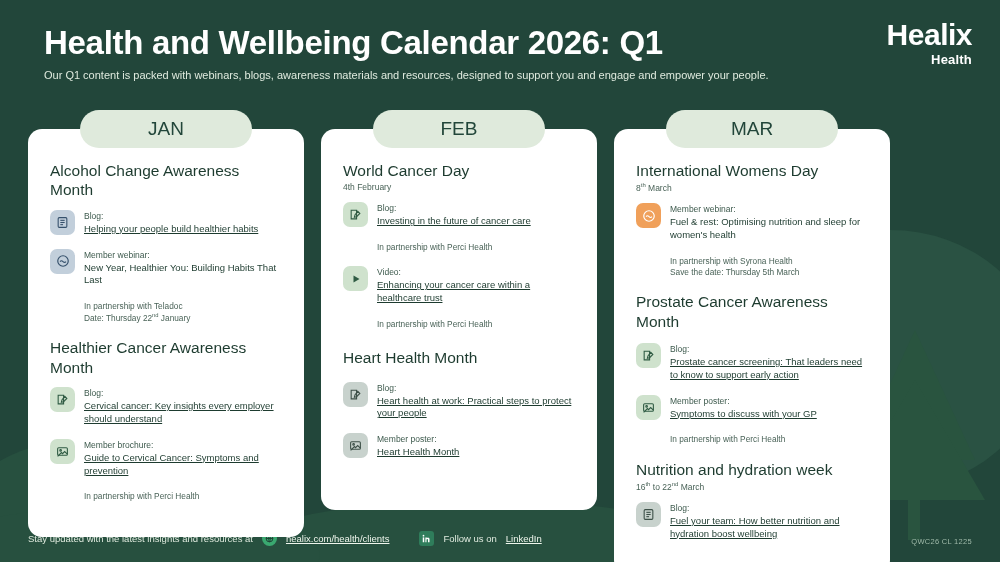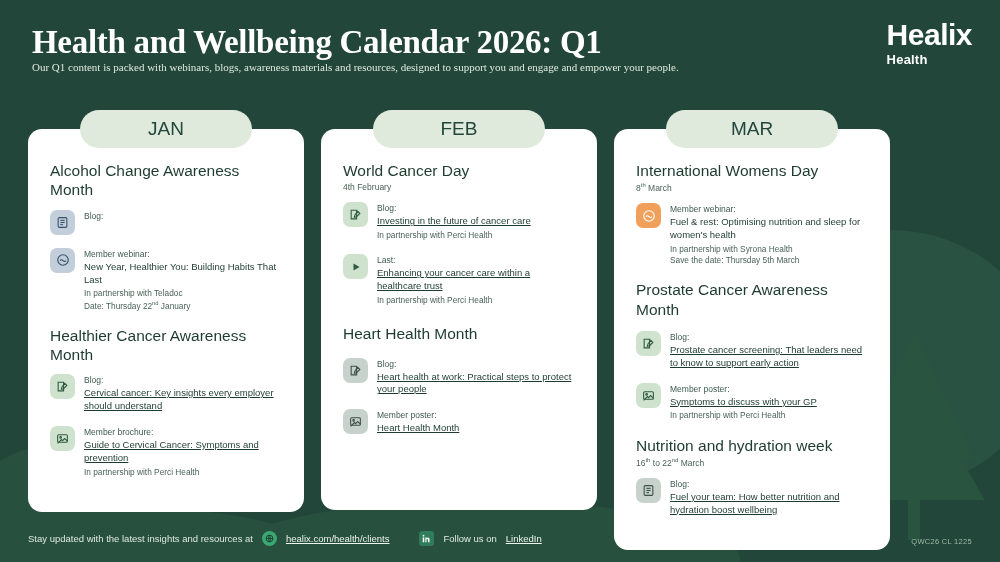--- a/index.html
+++ b/index.html
@@ -17,29 +17,29 @@
   }
   
   .bg { position: absolute; inset: 0; overflow: hidden; }
   .hill {
     position: absolute;
     border-radius: 50%;
     background: #2b5243;
   }
 
   
-  .header { position: absolute; left: 32px; top: 24px; font-family: Liberation Serif, serif; }
+  .header { position: absolute; left: 44px; top: 24px; }
   .title {
     font-size: 33px; font-weight: bold; color: #ffffff; letter-spacing: -0.3px;
   }
   .subtitle {
-    font-size: 11px; color: #dfeade; font-weight: normal;
+    margin-top: 7px; font-size: 11px; color: #dfeade; font-weight: normal;
   }
   .logo {
-    position: absolute; right: 28px; top: 20px; text-align: left; color: #fff;
+    position: absolute; right: 28px; top: 20px; text-align: right; color: #fff;
   }
   .logo-main { font-size: 30px; font-weight: bold; letter-spacing: -0.5px; line-height: 1; }
   .logo-sub { font-size: 13px; font-weight: bold; letter-spacing: 0.2px; margin-top: 2px;}
 
   
   .cols {
     position: absolute; left: 28px; top: 110px;
     display: flex; gap: 17px;
   }
   .col { width: 276px; position: relative; }
@@ -77,21 +77,21 @@
   .ic.green { background: #cfe2cd; }
   .ic.grey { background: #c8d2cd; }
   .ic.orange { background: #f0a05a; }
   .it-body { flex: 1; padding-top: 1px; }
   .it-kind { font-size: 8.5px; color: #3d5a4d; margin-bottom: 2px; }
   .it-link {
     font-size: 9.5px; color: #1d3b2f; text-decoration: underline;
     line-height: 1.35; display: block; cursor: pointer;
   }
   .it-plain { font-size: 9.5px; color: #1d3b2f; line-height: 1.35; }
-  .it-note { font-size: 8.3px; color: #4a6358; margin-top: 2px; line-height: 1.35; }
+  .it-note { font-size: 8.3px; color: #4a6358; margin-top: 14px; line-height: 1.35; }
 
   
   .footer {
     position: absolute; left: 28px; bottom: 16px; right: 28px;
     display: flex; align-items: center; gap: 9px;
     font-size: 9.5px; color: #dfeade;
   }
   .chip {
     width: 15px; height: 15px; border-radius: 50%;
     background: #3aa870; display: flex; align-items: center; justify-content: center;
@@ -151,20 +151,21 @@
             <div class="ic blue">
               <svg width="13" height="13" viewBox="0 0 24 24" fill="none" stroke="#35506b" stroke-width="2">
                 <rect x="4" y="3" width="16" height="18" rx="2"></rect>
                   <line x1="8" y1="8" x2="16" y2="8"></line>
                 <line x1="8" y1="12" x2="16" y2="12"></line>
                   <line x1="8" y1="16" x2="13" y2="16"></line>
               </svg>
             </div>
             <div class="it-body">
               <div class="it-kind">Blog:</div>
+              <a class="it-link">Helping your people build healthier habits</a>
             </div>
           </div>
 
           <div class="item">
             <div class="ic blue">
               <svg width="14" height="14" viewBox="0 0 24 24" fill="none" stroke="#35506b" stroke-width="2">
                 <circle cx="12" cy="12" r="9"></circle>
                   <path d="M7 13c1.5-2 3-2 5 0s3.5 2 5 0"></path>
               </svg>
             </div>
@@ -233,21 +234,21 @@
             </div>
           </div>
 
           <div class="item">
             <div class="ic green">
               <svg width="12" height="12" viewBox="0 0 24 24" fill="#2f5b43">
                 <polygon points="7,5 19,12 7,19"></polygon>
               </svg>
             </div>
             <div class="it-body">
-              <div class="it-kind">Last:</div>
+              <div class="it-kind">Video:</div>
               <a class="it-link">Enhancing your cancer care within a healthcare trust</a>
               <div class="it-note">In partnership with Perci Health</div>
             </div>
           </div>
         </div>
 
         <div class="sec" style="margin-top:18px;">
           <div class="sec-title nogap">Heart Health Month</div>
 
           <div class="item" style="margin-top:14px;">

